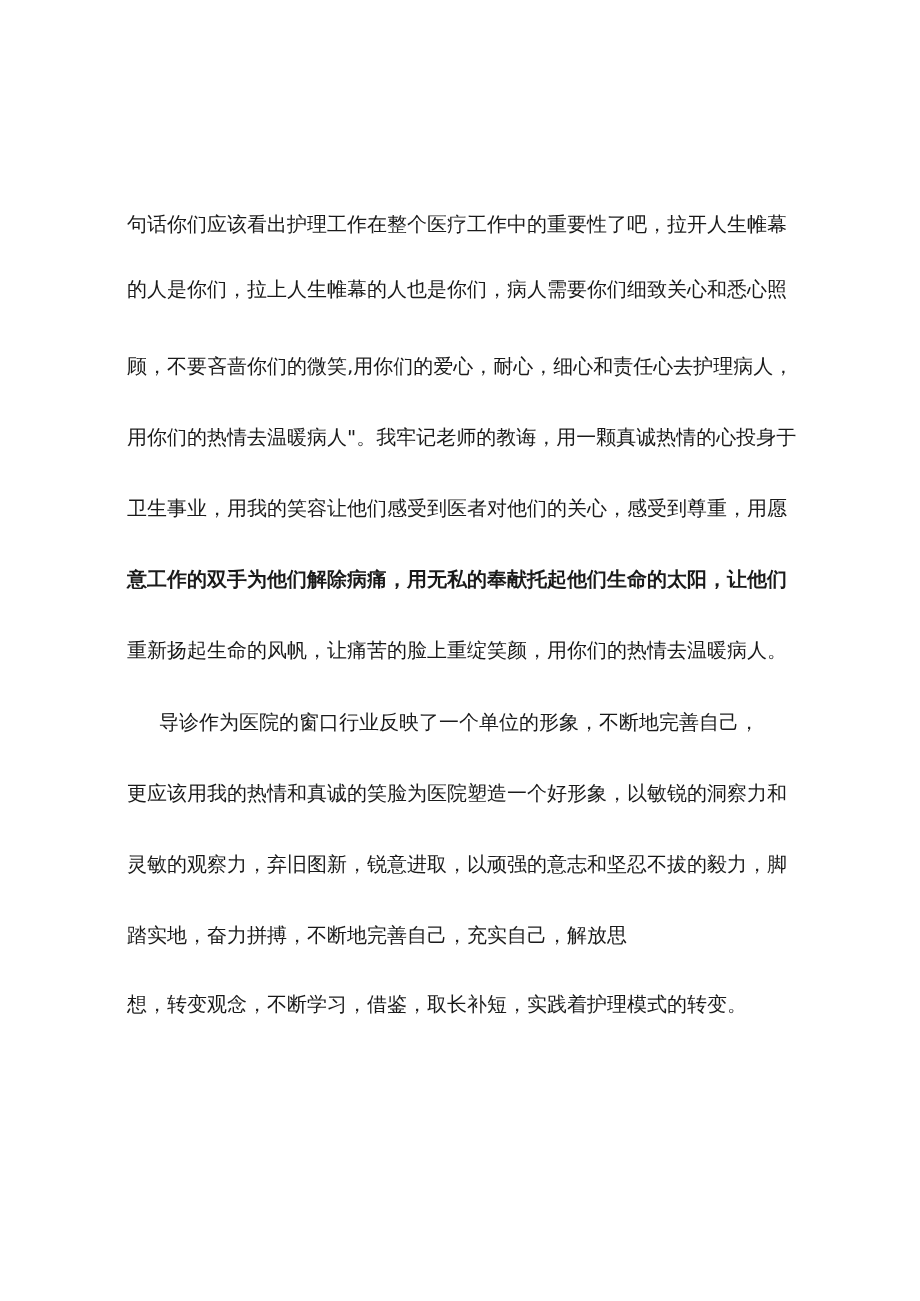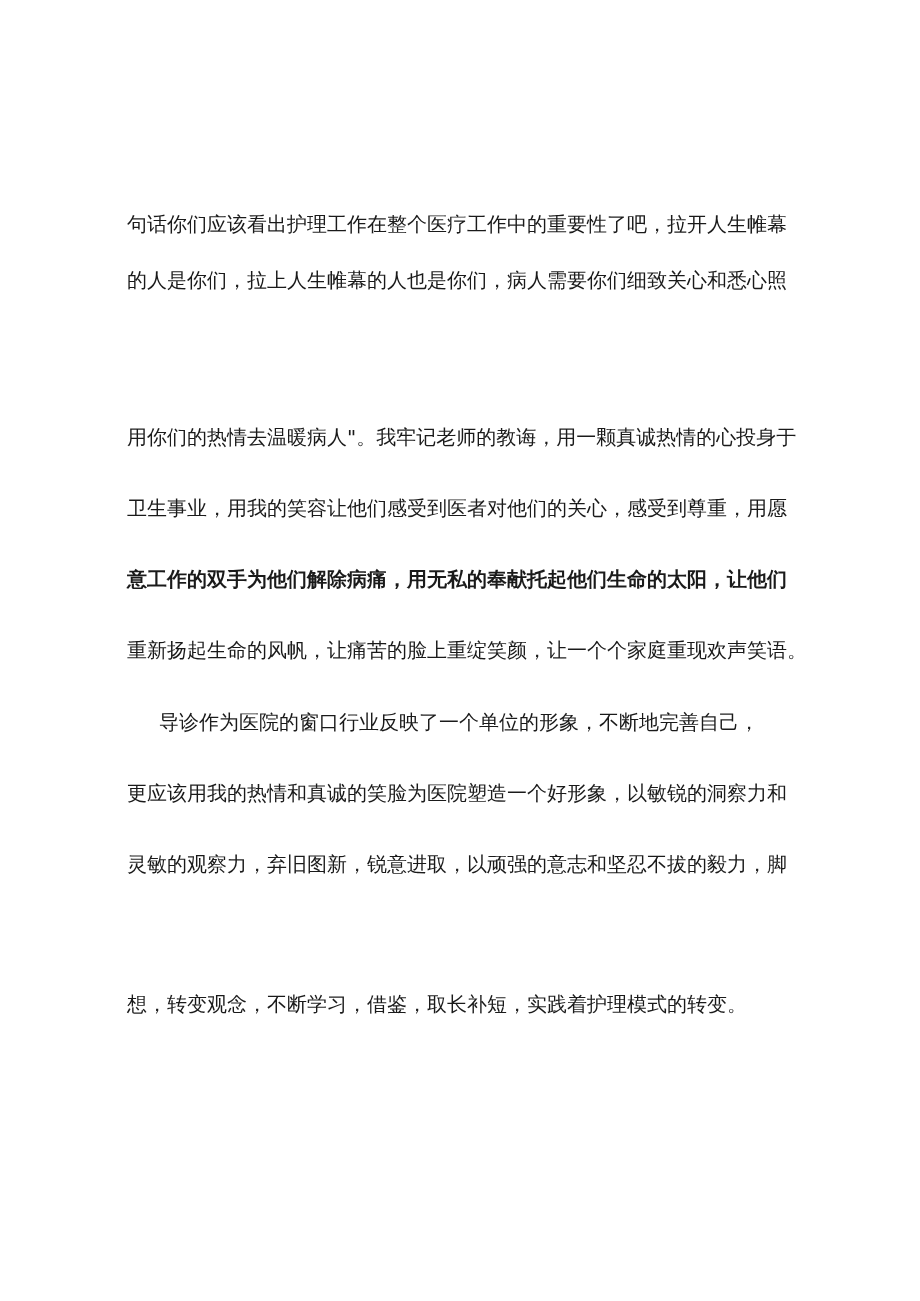--- a/index.html
+++ b/index.html
@@ -7,22 +7,24 @@
          font-family: "DejaVu Sans", "Liberation Sans", sans-serif; color: #1a1a1a; }
   .page { position: absolute; left: 0; top: 0; width: 920px; height: 1301px; background: #fff; margin-top: 24px; }
   .line { position: absolute; left: 127px; font-size: 20px; line-height: 24px;
           white-space: nowrap; letter-spacing: 0px; }
 </style>
 </head>
 <body>
 
 <div class="page">
   <div class="line" style="top:188px;">句话你们应该看出护理工作在整个医疗工作中的重要性了吧，拉开人生帷幕</div>
-  <div class="line" style="top:244px;">的人是你们，拉上人生帷幕的人也是你们，病人需要你们细致关心和悉心照</div>
+  <div class="line" style="top:253px;">的人是你们，拉上人生帷幕的人也是你们，病人需要你们细致关心和悉心照</div>
+  <div class="line" style="top:330px;">顾，不要吝啬你们的微笑,用你们的爱心，耐心，细心和责任心去护理病人，</div>
   <div class="line" style="top:401px;">用你们的热情去温暖病人"。我牢记老师的教诲，用一颗真诚热情的心投身于</div>
   <div class="line" style="top:472px;text-align:center;">卫生事业，用我的笑容让他们感受到医者对他们的关心，感受到尊重，用愿</div>
   <div class="line" style="top:543px;font-weight:bold;">意工作的双手为他们解除病痛，用无私的奉献托起他们生命的太阳，让他们</div>
-  <div class="line" style="top:614px;">重新扬起生命的风帆，让痛苦的脸上重绽笑颜，让一个个家庭重现欢声笑语。</div>
+  <div class="line" style="top:614px;">重新扬起生命的风帆，让痛苦的脸上重绽笑颜，用你们的热情去温暖病人。</div>
   <div class="line" style="top:686px; left:159px;">导诊作为医院的窗口行业反映了一个单位的形象，不断地完善自己，</div>
   <div class="line" style="top:828px;">灵敏的观察力，弃旧图新，锐意进取，以顽强的意志和坚忍不拔的毅力，脚</div>
   <div class="line" style="top:757px;">更应该用我的热情和真诚的笑脸为医院塑造一个好形象，以敏锐的洞察力和</div>
+  <div class="line" style="top:899px;">踏实地，奋力拼搏，不断地完善自己，充实自己，解放思</div>
   <div class="line" style="top:968px;text-align:center;">想，转变观念，不断学习，借鉴，取长补短，实践着护理模式的转变。</div>
 </div>
 
 </body></html>

